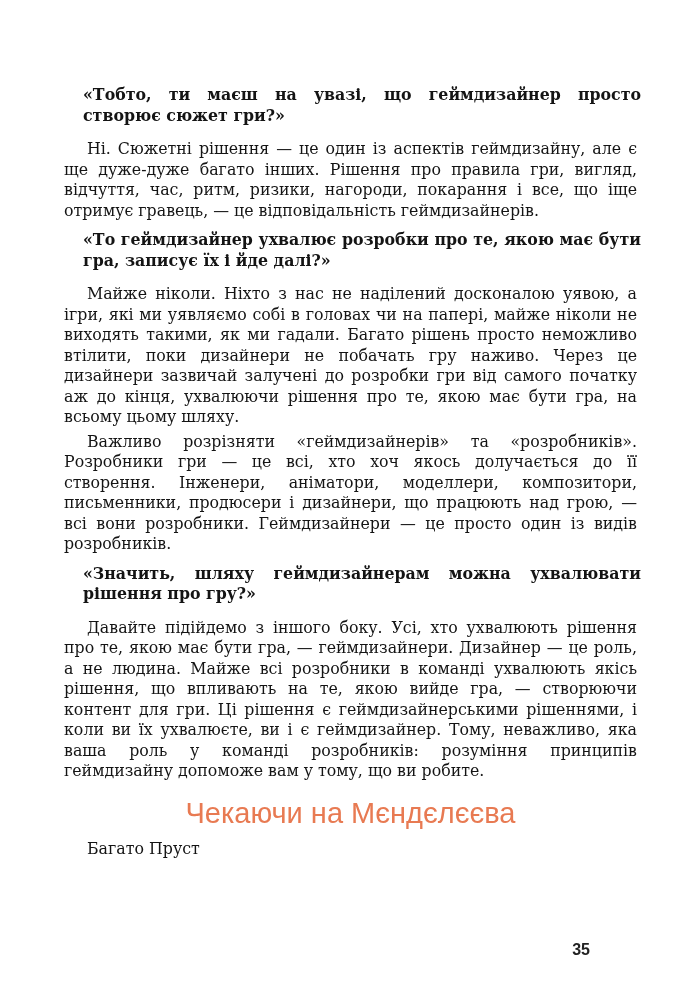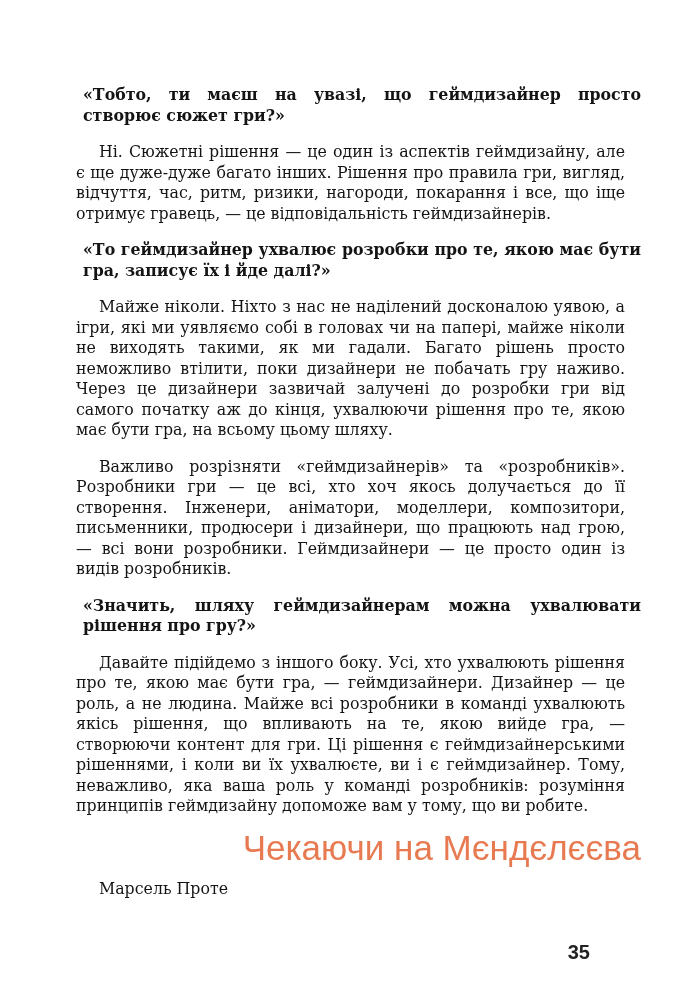--- a/index.html
+++ b/index.html
@@ -16,61 +16,61 @@
     font-family: "DejaVu Serif", serif;
     color: var(--text, #141414);
   }
   .content {
     position: absolute;
     left: 60px;
     top: 85px;
     width: 581px;
   }
   .content p {
-    margin: 16px;
+    margin: 4px;
     font-size: 15.8px;
     line-height: 20.5px;
     text-align: justify;
   }
   .question {
     font-weight: bold;
     padding-left: 23px;
     margin: 9px 0 13px 0 !important;
   }
   .question.first {
     margin-top: 0 !important;
   }
   .para.indent {
     text-indent: 23px;
   }
   .section-heading {
     font-family: "Liberation Sans", sans-serif;
     font-weight: 400;
     color: var(--accent, #e87a52);
-    font-size: 35px;
+    font-size: 29px;
     line-height: 30px;
     margin: 16px 0 11px 0;
-    text-align: right;
+    text-align: center;
   }
   .epigraph {
     font-style: italic;
     padding-left: 23px;
     margin-bottom: 7px !important;
   }
   .epigraph-author {
     padding-left: 23px;
     margin-bottom: 17px !important;
   }
   .page-number {
     position: absolute;
     top: 941px;
     right: 62px;
     font-family: "Liberation Sans", sans-serif;
     font-weight: 600;
-    font-size: 20px;
+    font-size: 16px;
     color: var(--page_number, #222222);
   }
 </style>
 </head>
 <body>
 
 <div class="page">
   <div class="content">
 
     <p class="question first">«Тобто, ти маєш на увазі, що геймдизайнер просто створює сюжет гри?»</p>
@@ -83,19 +83,19 @@
 
     <p class="para indent">Важливо розрізняти «геймдизайнерів» та «розробників». Розробники гри — це всі, хто хоч якось долучається до її створення. Інженери, аніматори, моделлери, композитори, письменники, продюсери і дизайнери, що працюють над грою, — всі вони розробники. Геймдизайнери — це просто один із видів розробників.</p>
 
     <p class="question">«Значить, шляху геймдизайнерам можна ухвалювати рішення про гру?»</p>
 
     <p class="para indent">Давайте підійдемо з іншого боку. Усі, хто ухвалюють рішення про те, якою має бути гра, — геймдизайнери. Дизайнер — це роль, а не людина. Майже всі розробники в команді ухвалюють якісь рішення, що впливають на те, якою вийде гра, — створюючи контент для гри. Ці рішення є геймдизайнерськими рішеннями, і коли ви їх ухвалюєте, ви і є геймдизайнер. Тому, неважливо, яка ваша роль у команді розробників: розуміння принципів геймдизайну допоможе вам у тому, що ви робите.</p>
 
     <h2 class="section-heading">Чекаючи на Мєндєлєєва</h2>
 
 
-    <p class="epigraph-author">Марсель Проте</p>
+    <p class="epigraph-author">Багато Пруст</p>
 
 
   </div>
 
   <div class="page-number">35</div>
 </div>
 
 </body></html>

